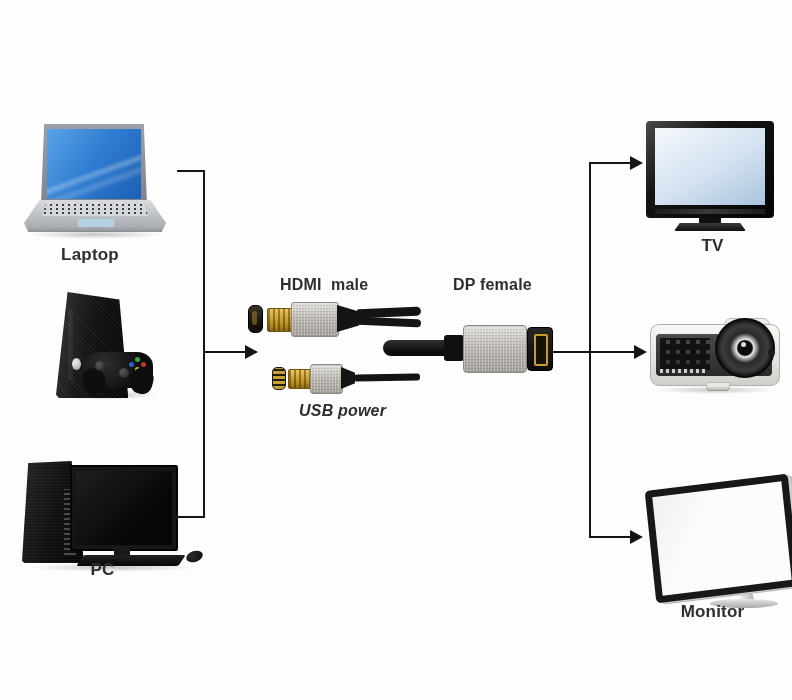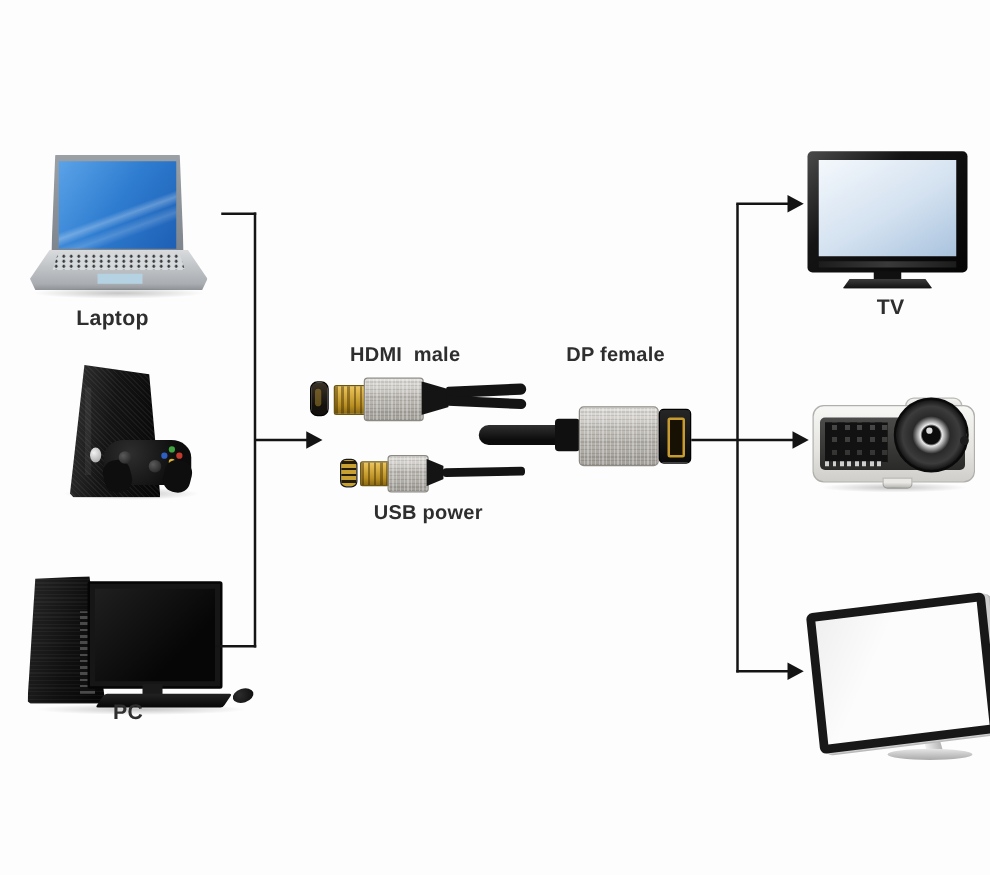--- a/index.html
+++ b/index.html
@@ -13,21 +13,21 @@
   
   .lbl{
     position:absolute;color:#2e2e2e;font-weight:bold;font-size:17px;
     text-align:center;white-space:pre;letter-spacing:.2px;
   }
   .lbl-mid{font-size:16px;}
   .lbl-laptop{left:35px;top:245px;width:110px;}
   .lbl-playstation{left:30px;top:407px;width:135px;}
   .lbl-pc{left:55px;top:560px;width:95px;}
   .lbl-hdmi{left:245px;top:276px;width:140px;text-align:left;margin-left:35px;}
-  .lbl-usb{left:299px;top:402px;width:120px;text-align:left;}
+  .lbl-usb{left:299px;top:402px;width:120px;text-align:left;font-style:italic;}
   .lbl-dp{left:453px;top:276px;width:120px;text-align:left;}
   .lbl-tv{left:665px;top:236px;width:95px;}
   .lbl-projector{left:658px;top:394px;width:115px;}
   .lbl-monitor{left:655px;top:602px;width:115px;}
 
   
   .hline,.vline{position:absolute;background:#141414;}
   .hline{height:2px;}
   .vline{width:2px;}
   .arrowhead{
@@ -390,14 +390,15 @@
     </div>
     <div class="proj-foot"></div>
     <div class="shadow proj-shadow"></div>
   </div>
 
   <div class="monitor">
     <div class="mon-stand"></div>
     <div class="mon-base"></div>
     <div class="mon-screen"></div>
   </div>
+  <div class="lbl lbl-monitor">Monitor</div>
 
 </div>
 
 </body></html>

